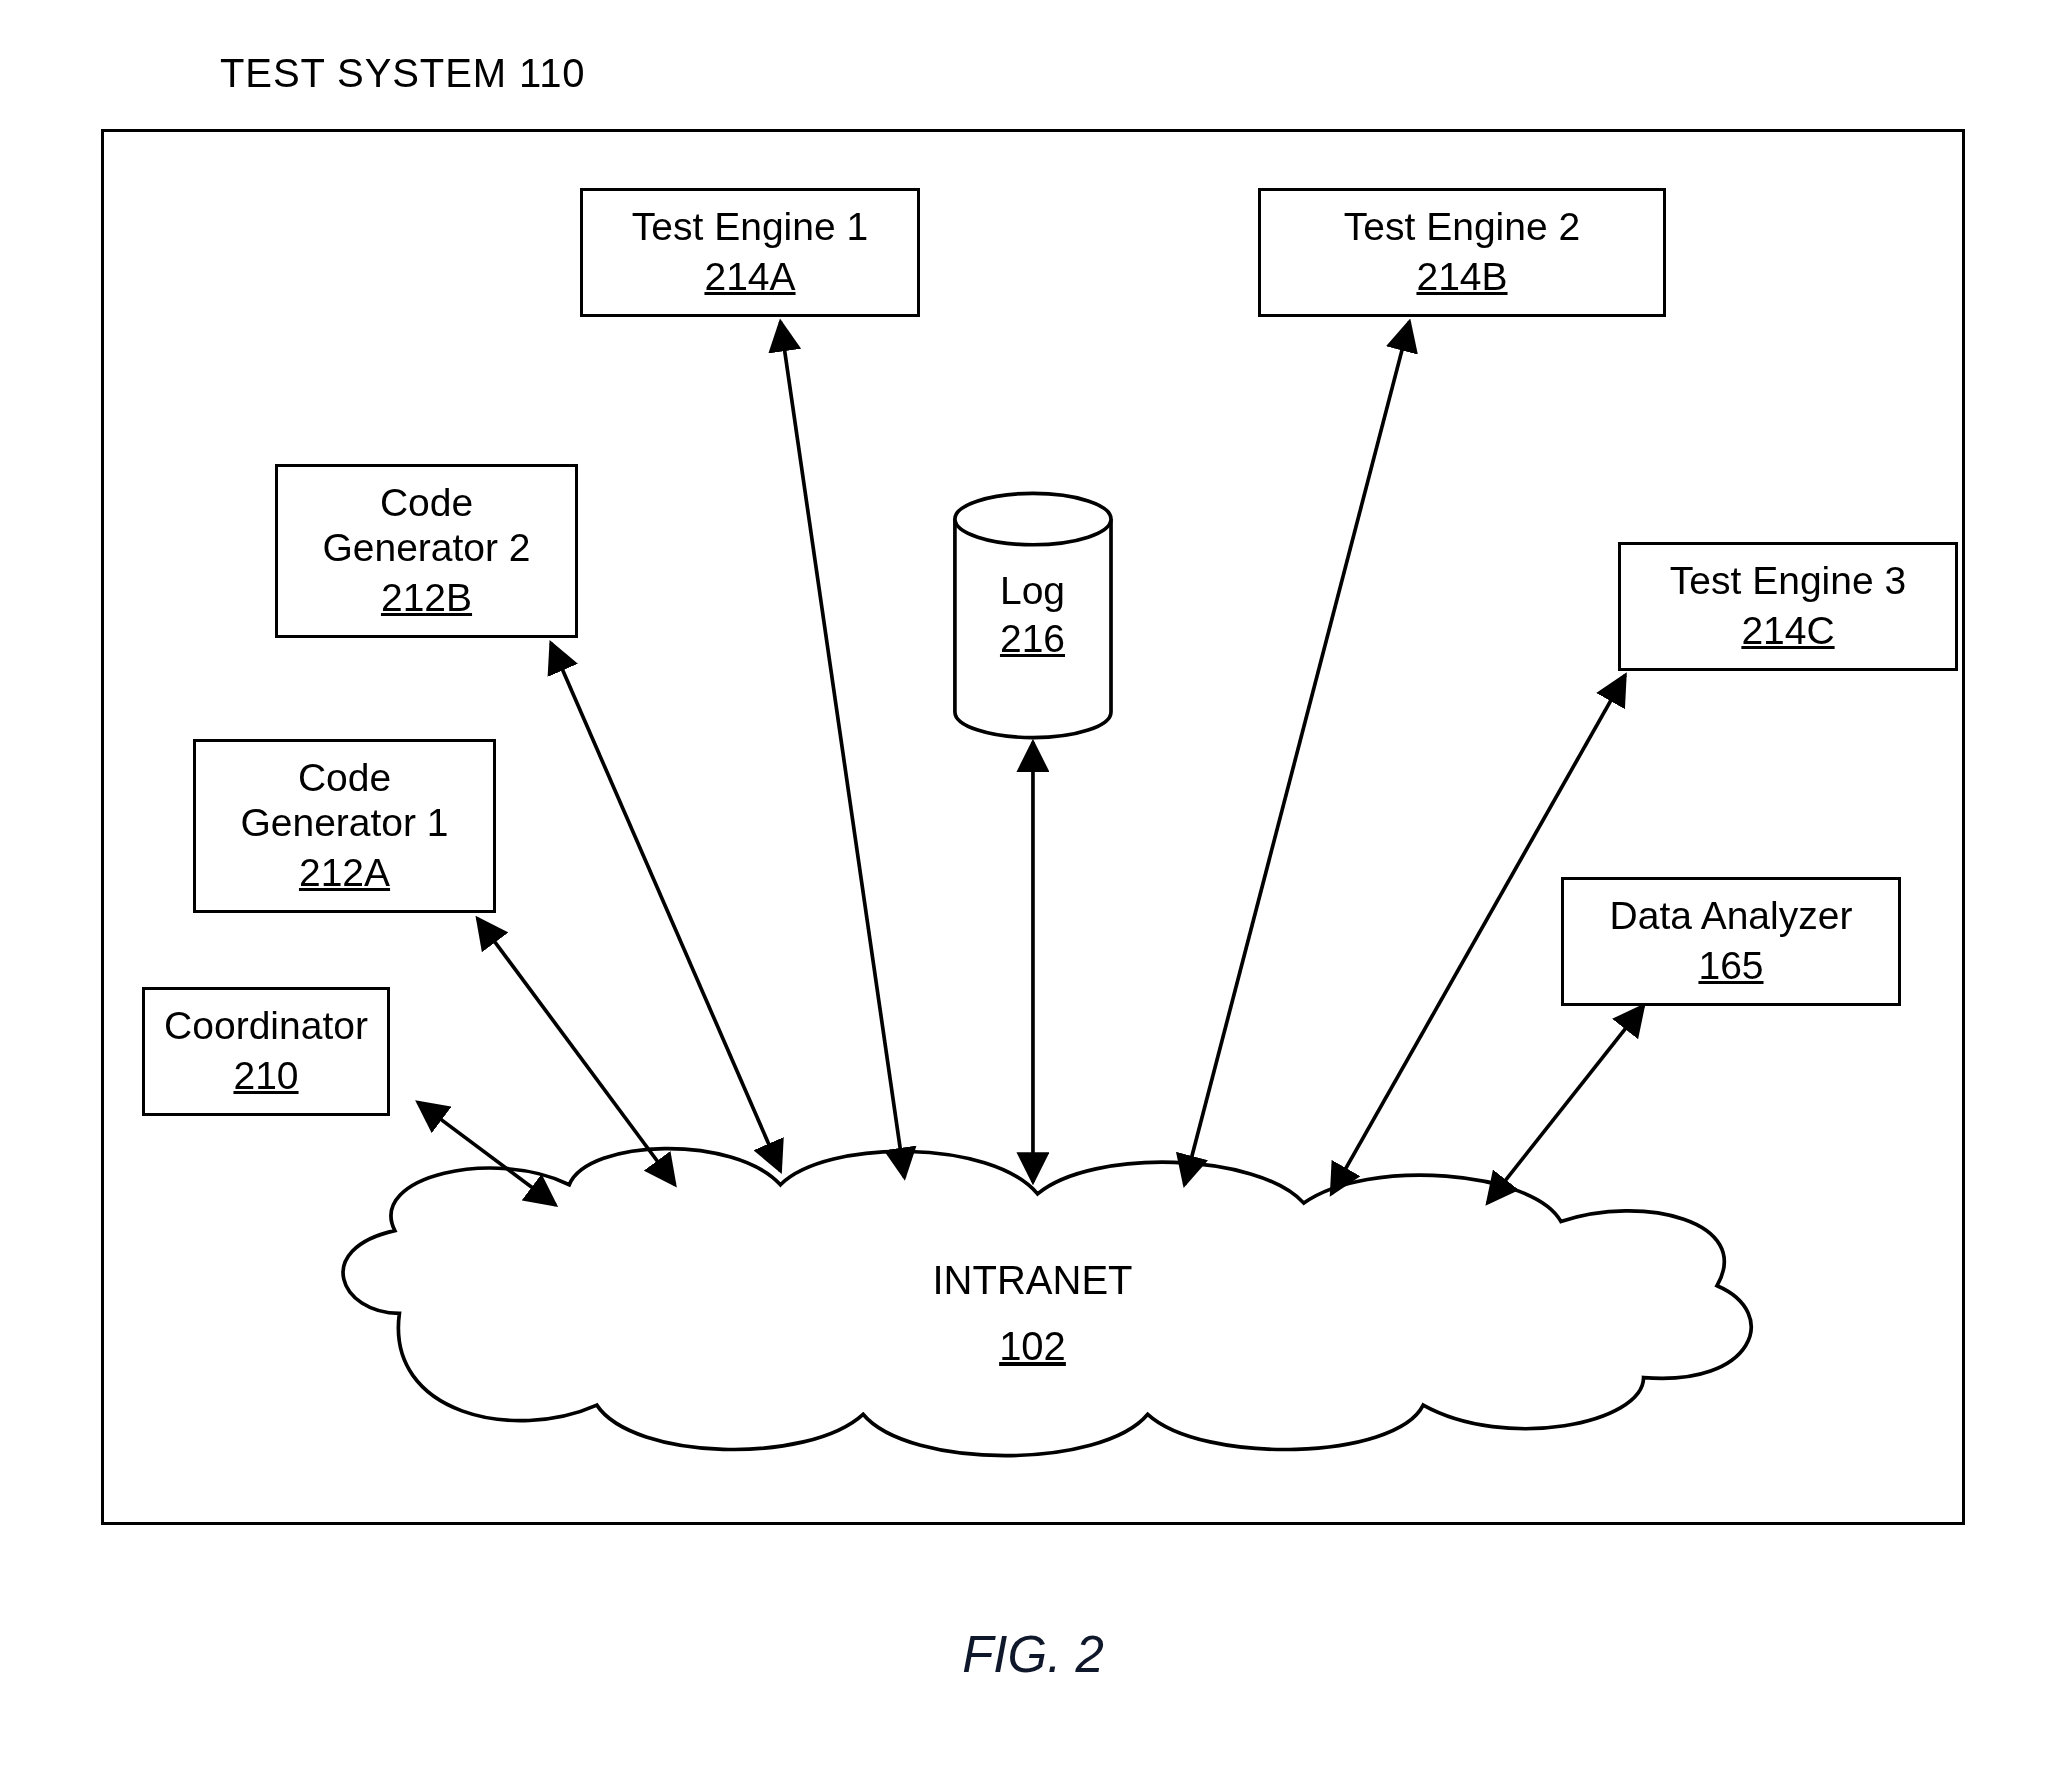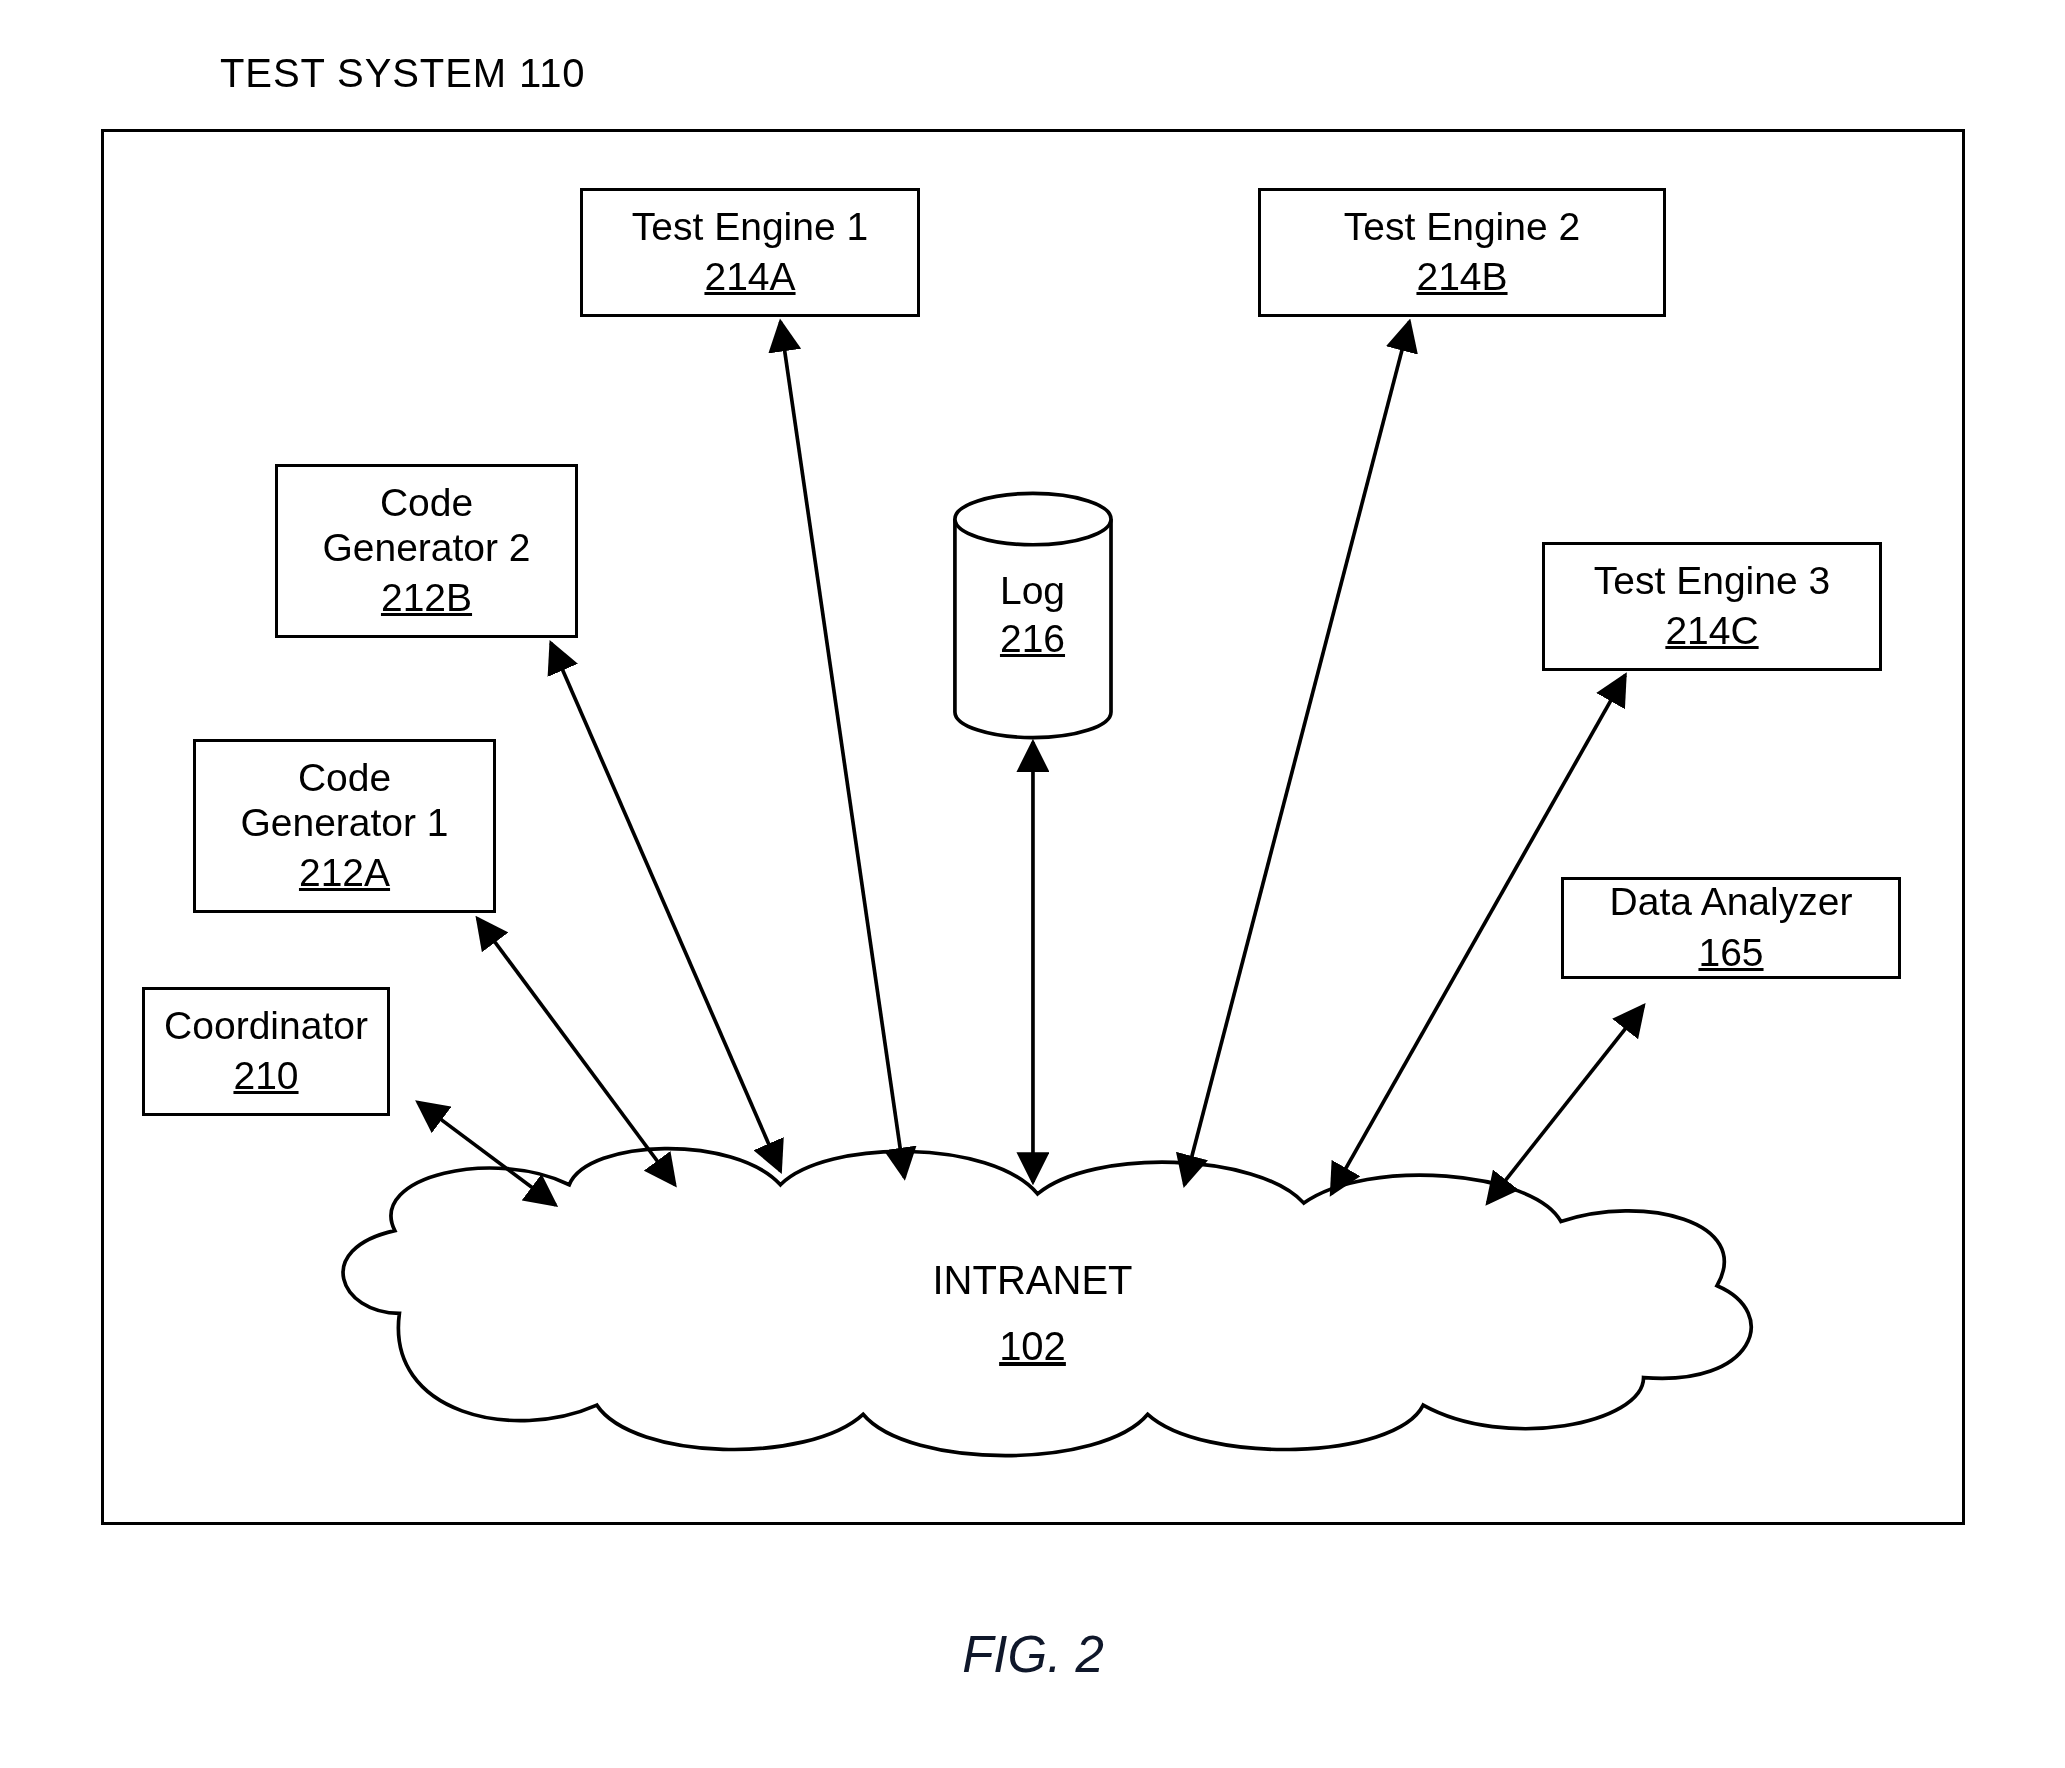--- a/index.html
+++ b/index.html
@@ -157,32 +157,32 @@
     <div>Test Engine 2</div>
     <div class="ref">214B</div>
   </div>
 
   <div class="node" style="left:275px; top:464px; width:303px; height:174px;">
     <div>Code</div>
     <div>Generator 2</div>
     <div class="ref">212B</div>
   </div>
 
-  <div class="node" style="left:1542px; top:542px; width:340px; height:129px;">
+  <div class="node" style="left:1618px; top:542px; width:340px; height:129px;">
     <div>Test Engine 3</div>
     <div class="ref">214C</div>
   </div>
 
   <div class="node" style="left:193px; top:739px; width:303px; height:174px;">
     <div>Code</div>
     <div>Generator 1</div>
     <div class="ref">212A</div>
   </div>
 
-  <div class="node" style="left:1561px; top:877px; width:340px; height:102px;">
+  <div class="node" style="left:1561px; top:877px; width:340px; height:129px;">
     <div>Data Analyzer</div>
     <div class="ref">165</div>
   </div>
 
   <div class="node" style="left:142px; top:987px; width:248px; height:129px;">
     <div>Coordinator</div>
     <div class="ref">210</div>
   </div>
 
   <div class="fig-caption" style="left:918px; top:1625px; width:230px;">FIG. 2</div>

